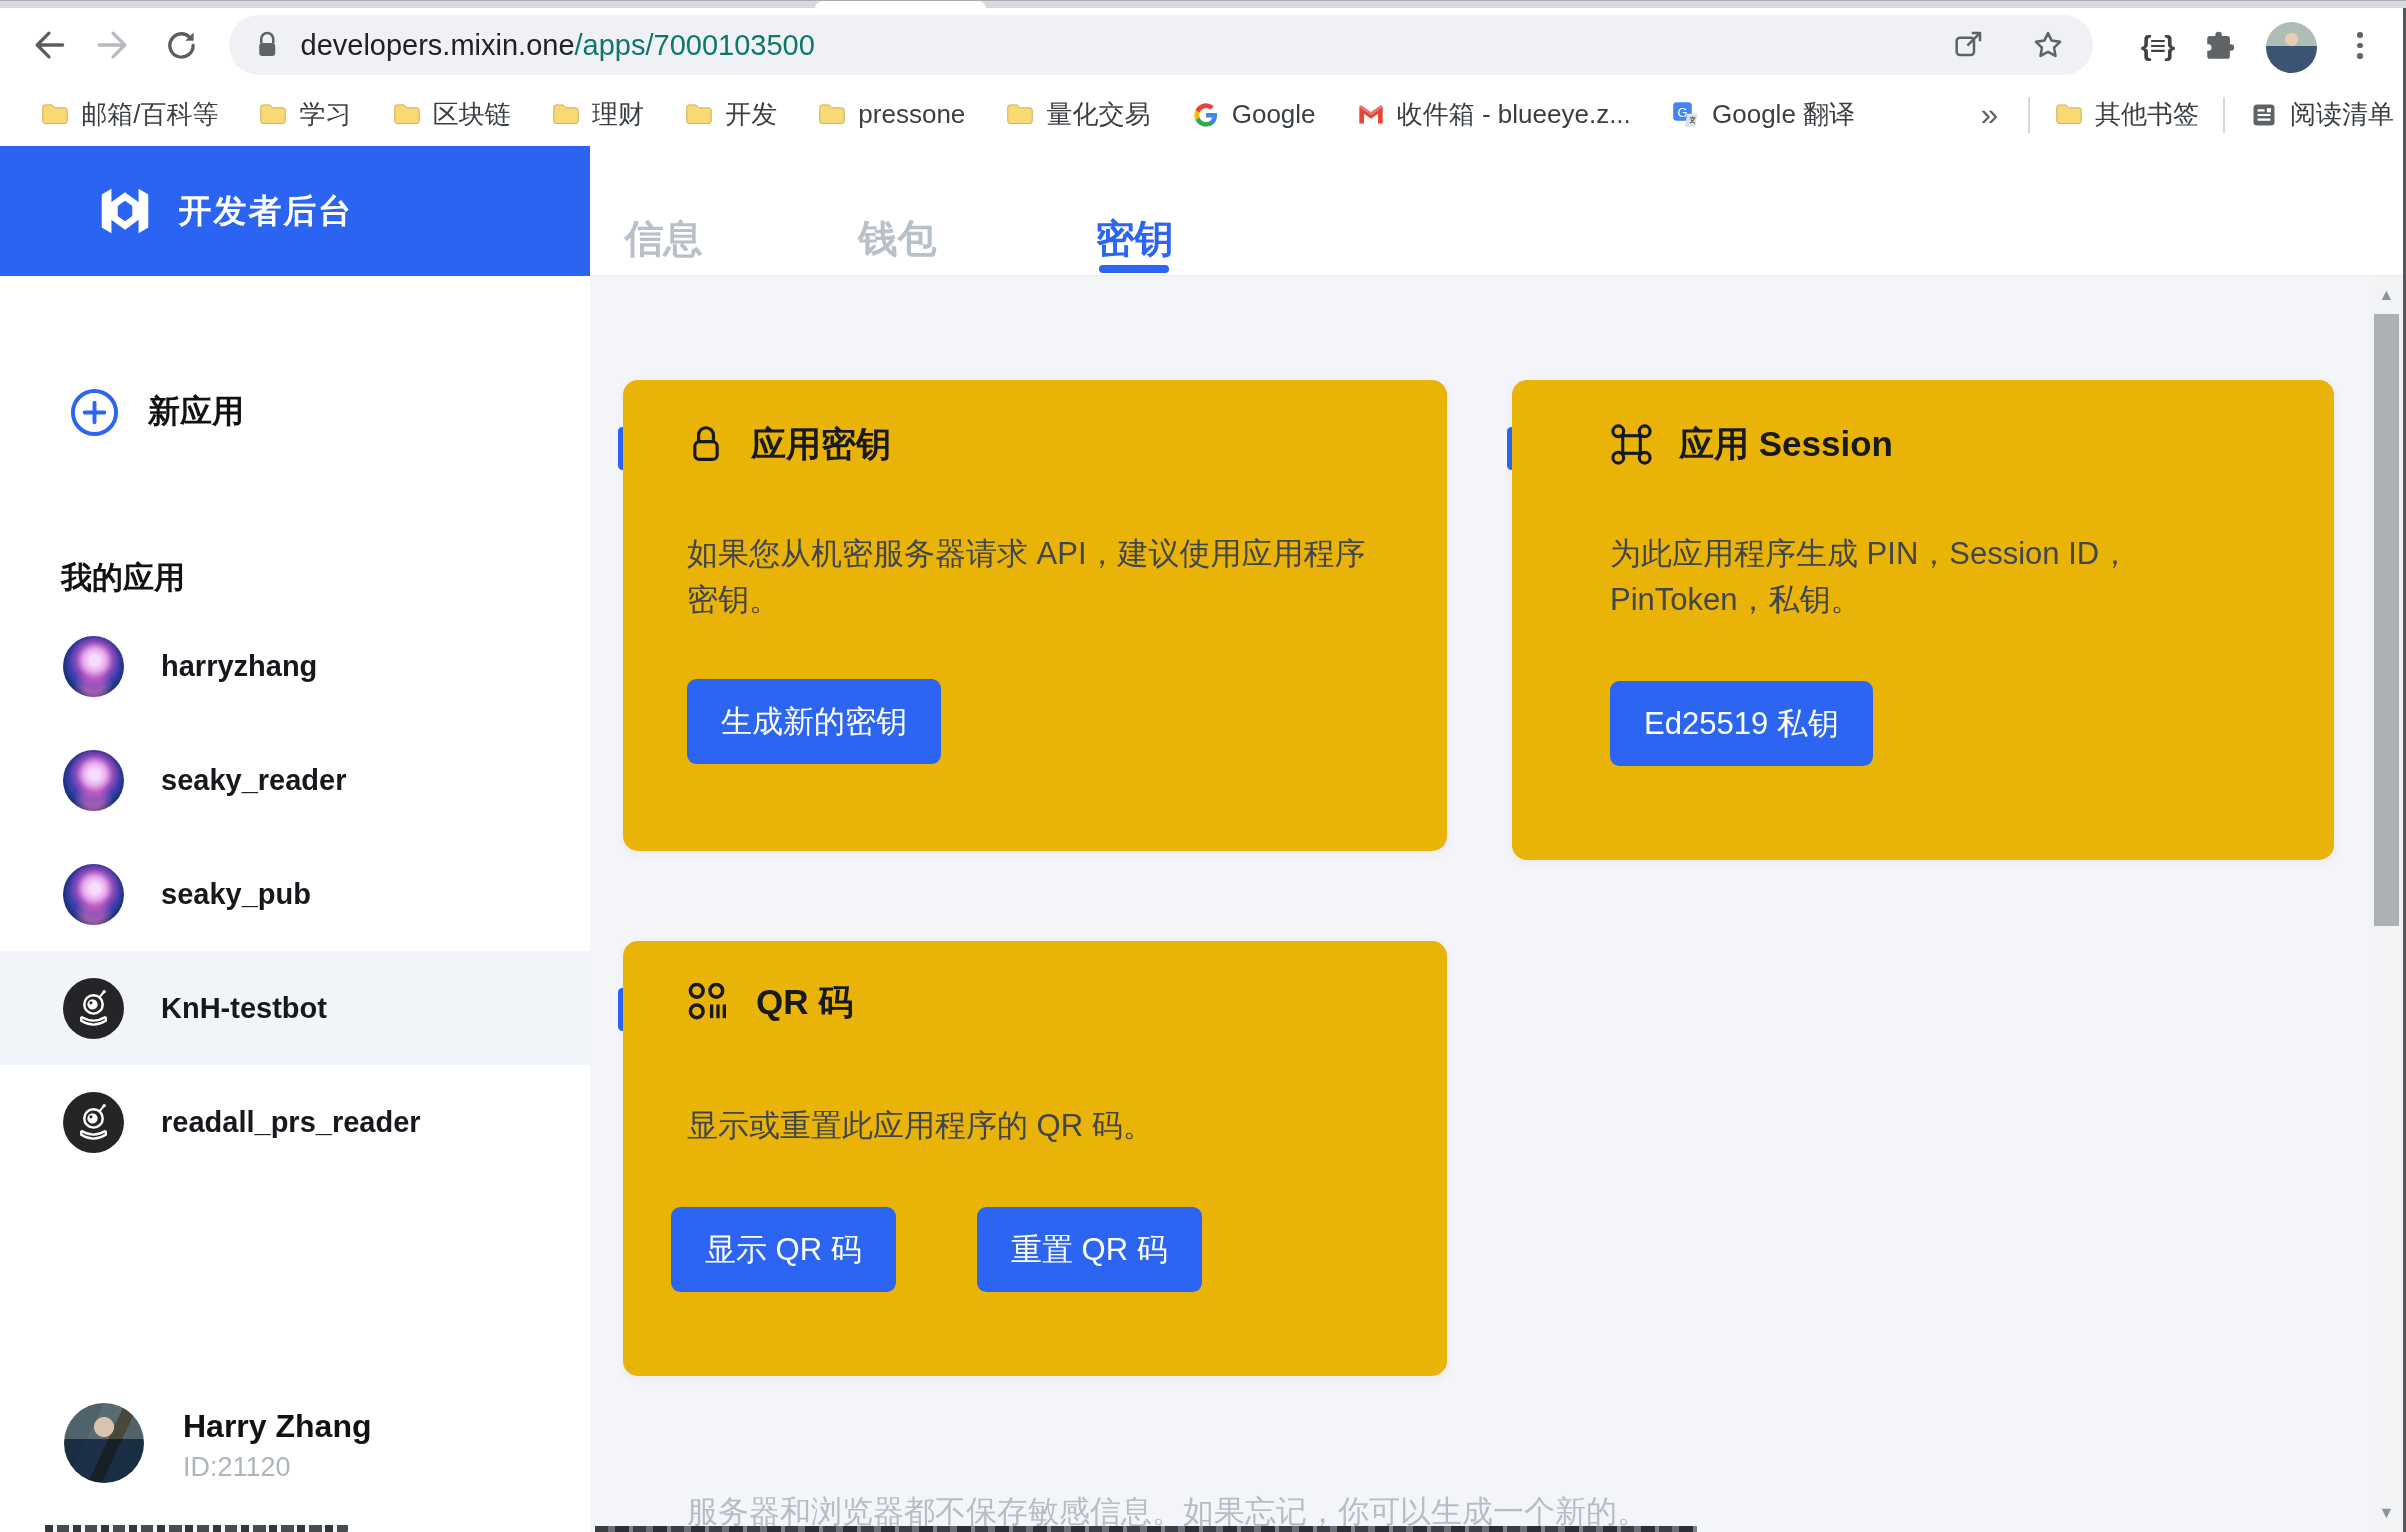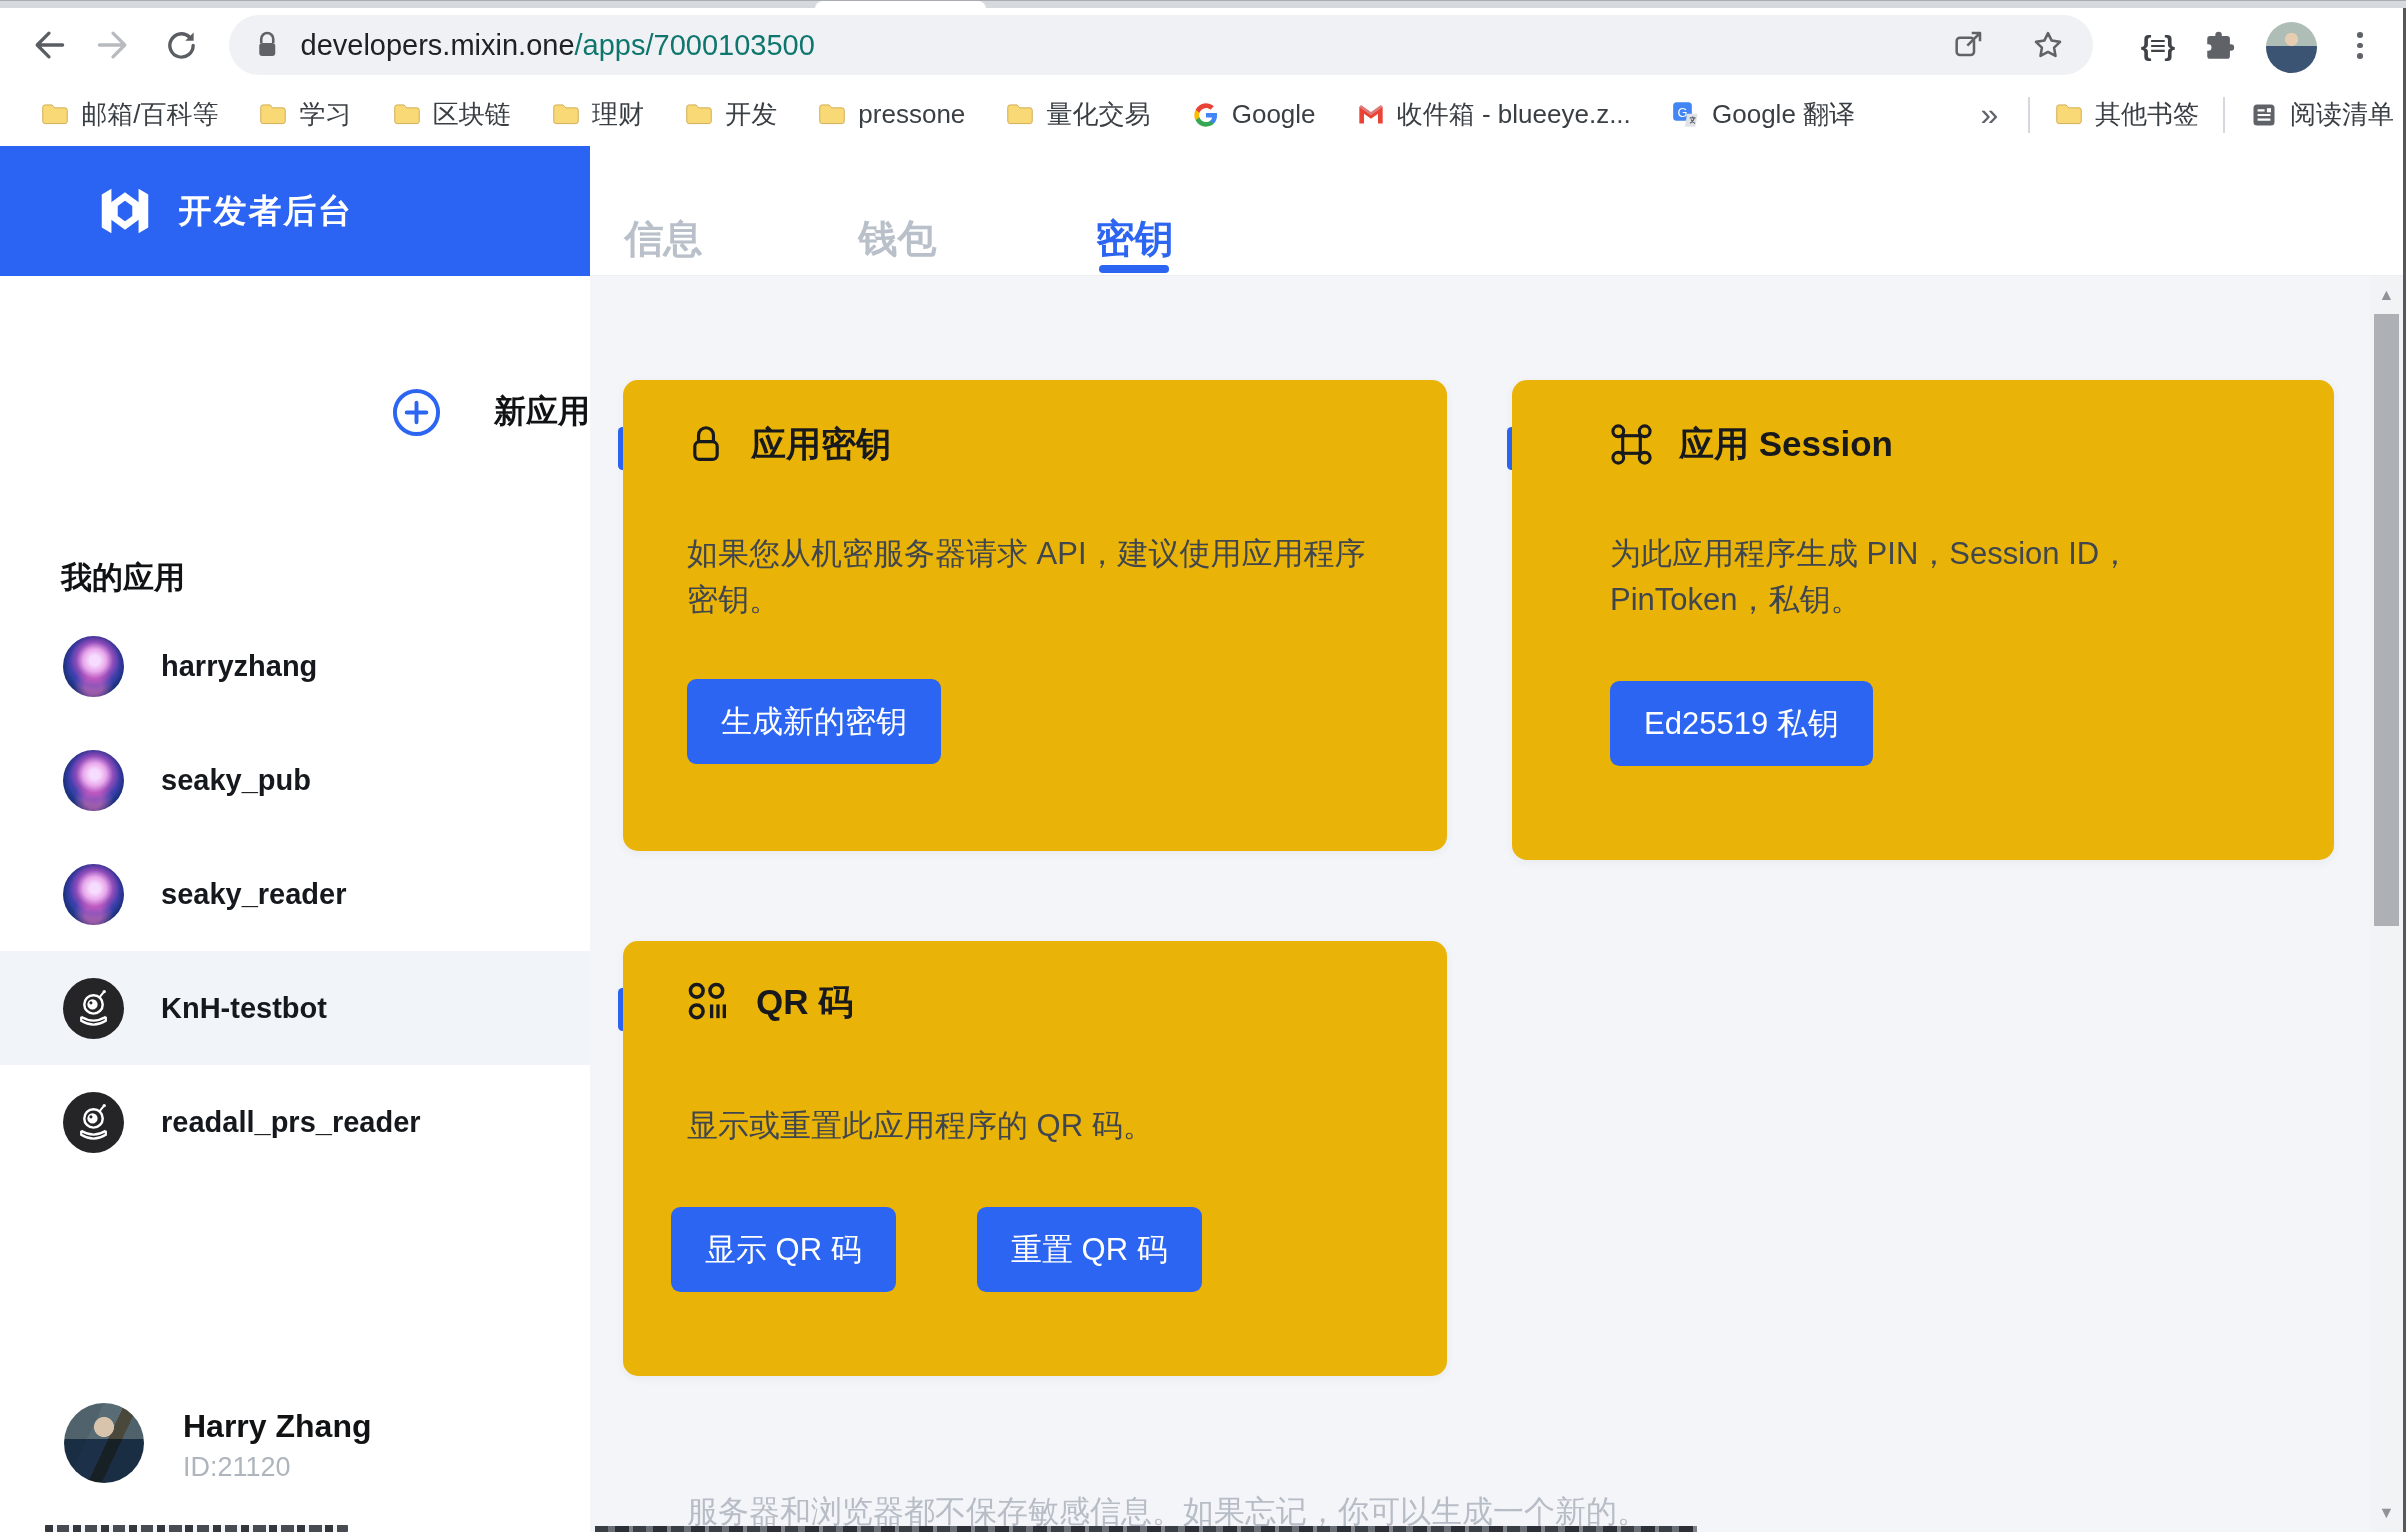--- a/index.html
+++ b/index.html
@@ -39,21 +39,21 @@
   .bm{display:flex; align-items:center; gap:12.2px; font-size:26px; color:#3a3f44; white-space:nowrap;}
   .bm-right{margin-left:auto; display:flex; align-items:center; gap:24.5px;}
   .chev{font-size:32px; color:#5f6368; padding:0 5.6px;}
   .vsep{width:1.9px; height:36px; background:#d5d8dc;}
 
   
   .sidebar{left:0; top:146px; width:590px; height:1386px; background:#fff;}
   .brand{left:0; top:0; width:590px; height:130px; background:var(--brand-header,#2b63f3);
          display:flex; align-items:center; padding-left:94px; gap:22.6px;}
   .brand-title{color:#fff; font-size:33px; font-weight:700; letter-spacing:1.9px;}
-  .newapp{left:0; top:235px; width:590px; height:62px; display:flex; align-items:center; padding-left:69px; gap:52px;justify-content:flex-end;}
+  .newapp{left:0; top:235px; width:590px; height:62px; display:flex; align-items:center; padding-left:69px; gap:28px;}
   .newapp-label{font-size:32px; font-weight:700; color:#101214;}
   .myapps-h{left:61px; top:411px; font-size:31px; font-weight:700; color:#101214;}
   .app-list{left:0; top:463px; width:590px;}
   .app-row{width:590px; height:114px; display:flex; align-items:center; padding-left:63px; gap:37px;}
   .app-row.active{background:#f1f5fa;}
   .app-name{font-size:29px; font-weight:700; color:#15181c;}
   .av{width:61px; height:61px; border-radius:50%; flex:0 0 auto;}
   .av-bulb{background:
       radial-gradient(circle at 52% 40%, #f6ddff 0 10%, #e9a6ea 24%, rgba(214,84,205,.6) 38%, rgba(120,60,220,.28) 52%, rgba(20,40,140,0) 64%),
       radial-gradient(circle at 50% 82%, rgba(255,120,190,.55) 0 14%, rgba(255,120,190,0) 34%),
@@ -282,25 +282,25 @@
 
     <div class="abs myapps-h">我的应用</div>
 
     <div class="abs app-list">
       <div class="app-row">
         <span class="av av-bulb"></span>
         <span class="app-name">harryzhang</span>
       </div>
       <div class="app-row">
         <span class="av av-bulb"></span>
-        <span class="app-name">seaky_pub</span>
+        <span class="app-name">seaky_reader</span>
       </div>
       <div class="app-row">
         <span class="av av-bulb"></span>
-        <span class="app-name">seaky_reader</span>
+        <span class="app-name">seaky_pub</span>
       </div>
       <div class="app-row active">
         <span class="av av-astro">
           <svg width="41" height="41" viewBox="0 0 40 40">
             <circle cx="20" cy="16" r="9" fill="none" stroke="#fff" stroke-width="2.4"></circle>
             <circle cx="19" cy="16" r="5" fill="#fff"></circle>
             <circle cx="17.5" cy="14.5" r="1.5" fill="#252527"></circle>
             <line x1="26" y1="9" x2="30" y2="4" stroke="#fff" stroke-width="2"></line>
             <circle cx="30.5" cy="3.5" r="1.6" fill="#fff"></circle>
             <path d="M8 28c8 5 16 5 24 0M8 28v4c8 5 16 5 24 0v-4" fill="none" stroke="#fff" stroke-width="2.2"></path>

